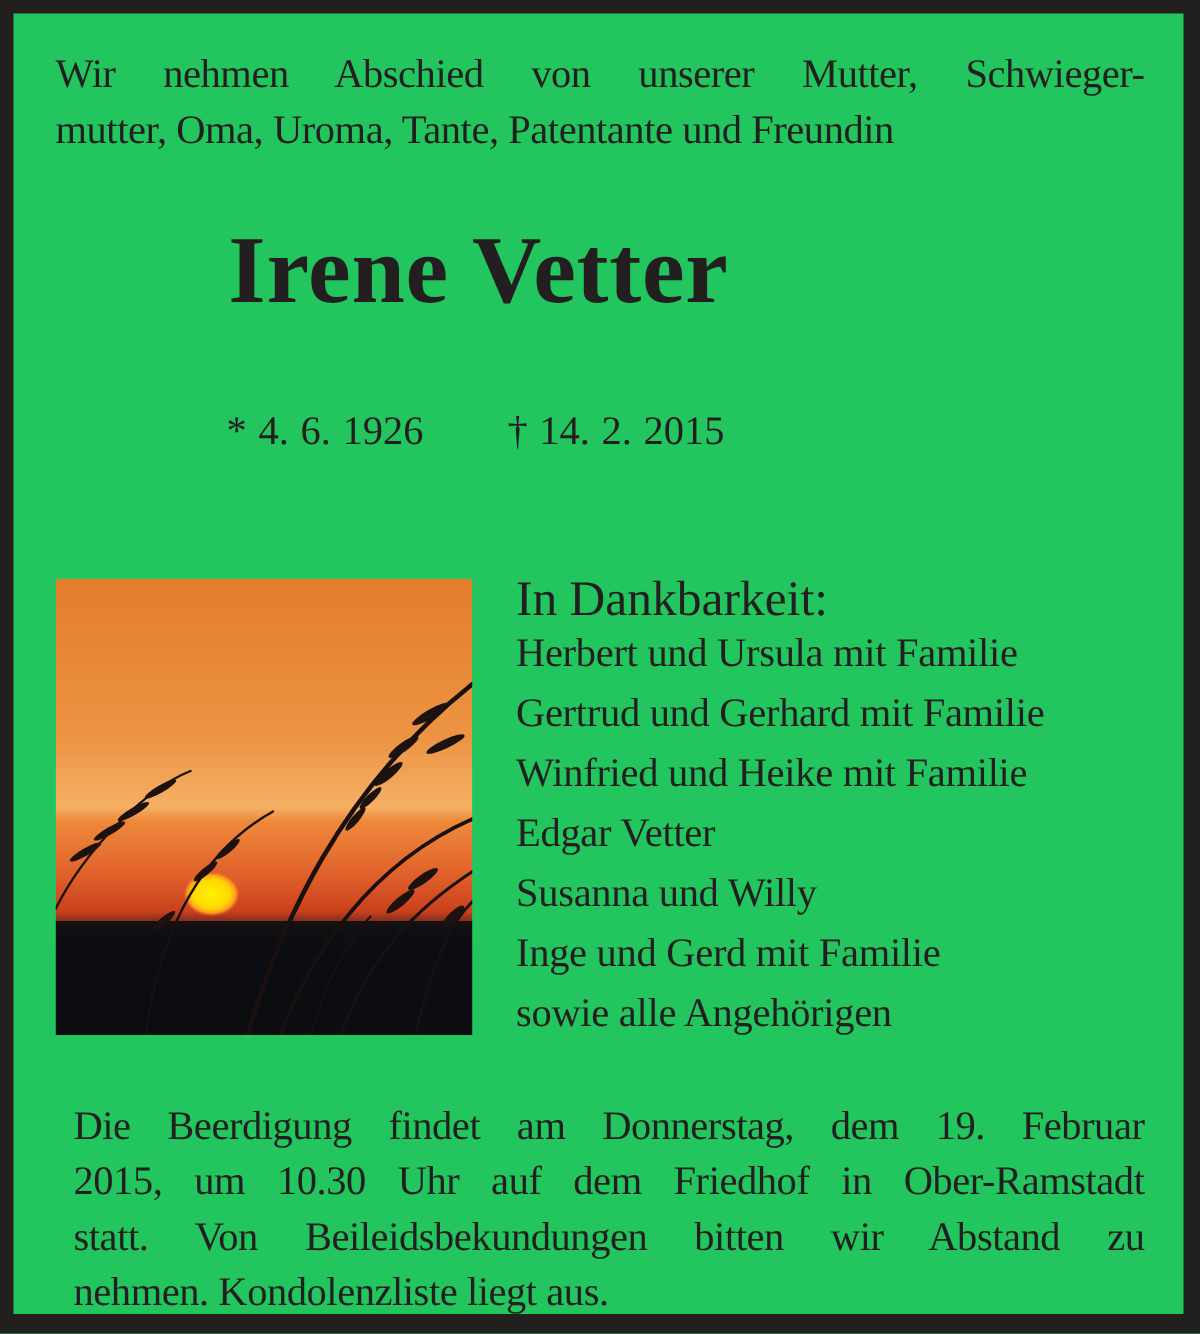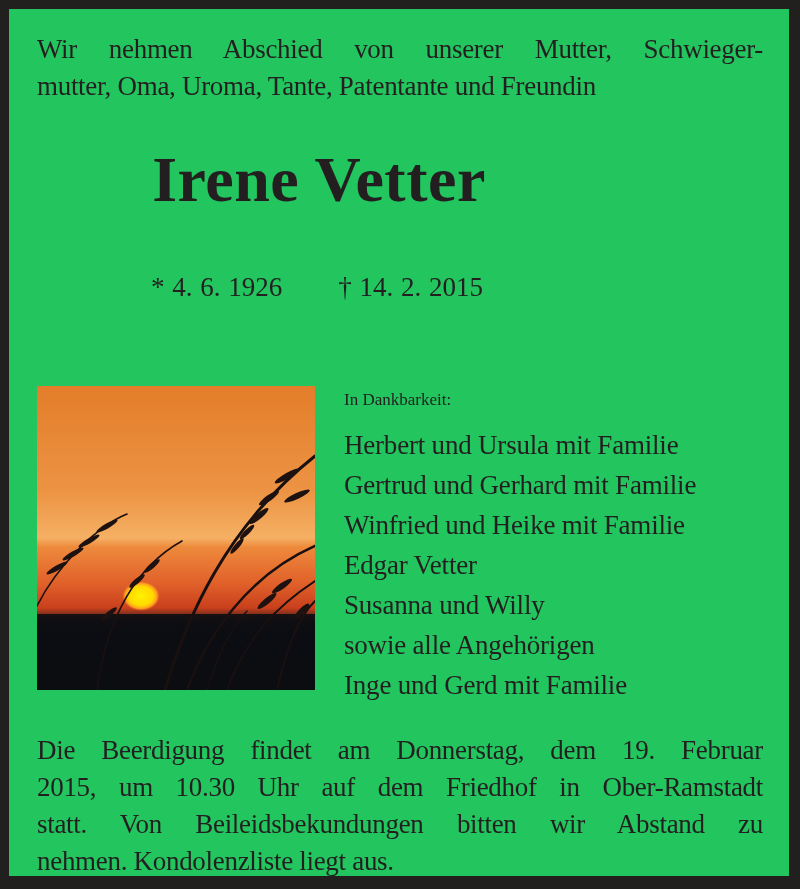--- a/index.html
+++ b/index.html
@@ -49,27 +49,27 @@
   .photo {
     position: absolute;
     left: 28px; top: 377px;
     width: 278px; height: 304px;
     overflow: hidden;
   }
   .photo svg { display: block; width: 100%; height: 100%; }
   .thanks {
     position: absolute; left: 335px; top: 376px; width: 440px;
   }
-  .thanks-title { font-size: 17px; line-height: 30px; margin-bottom: 10px; }
+  .thanks-title { font-size: 33px; line-height: 30px; }
   .mourner { font-size: 27px; font-weight: normal; line-height: 40px; white-space: nowrap; letter-spacing: -0.2px; }
   .funeral {
     position: absolute; left: 28px; top: 723px; width: 726px;
     font-size: 27px; line-height: 37px; letter-spacing: -0.3px;
   }
-  .funeral .line { display: block; text-align: justify; text-align-last: justify; white-space: nowrap; }
+  .funeral .line { display: block; text-align: justify; text-align-last: justify; white-space: nowrap; margin-left: 12px; }
   .funeral .line.last { text-align-last: left; }
 </style>
 </head>
 <body>
 
 <div class="card">
 
   <div class="intro">
     <span class="line">Wir nehmen Abschied von unserer Mutter, Schwieger-</span>
     <span class="line last">mutter, Oma, Uroma, Tante, Patentante und Freundin</span>
@@ -134,22 +134,22 @@
     </svg>
   </div>
 
   <div class="thanks">
     <div class="thanks-title">In Dankbarkeit:</div>
     <div class="mourner">Herbert und Ursula mit Familie</div>
     <div class="mourner">Gertrud und Gerhard mit Familie</div>
     <div class="mourner">Winfried und Heike mit Familie</div>
     <div class="mourner">Edgar Vetter</div>
     <div class="mourner">Susanna und Willy</div>
+    <div class="mourner">Inge und Gerd mit Familie</div>
     <div class="mourner">sowie alle Angehörigen</div>
-    <div class="mourner">Inge und Gerd mit Familie</div>
   </div>
 
   <div class="funeral">
     <span class="line">Die Beerdigung findet am Donnerstag, dem 19. Februar</span>
     <span class="line">2015, um 10.30 Uhr auf dem Friedhof in Ober-Ramstadt</span>
     <span class="line">statt. Von Beileidsbekundungen bitten wir Abstand zu</span>
     <span class="line last">nehmen. Kondolenzliste liegt aus.</span>
   </div>
 
 </div>

